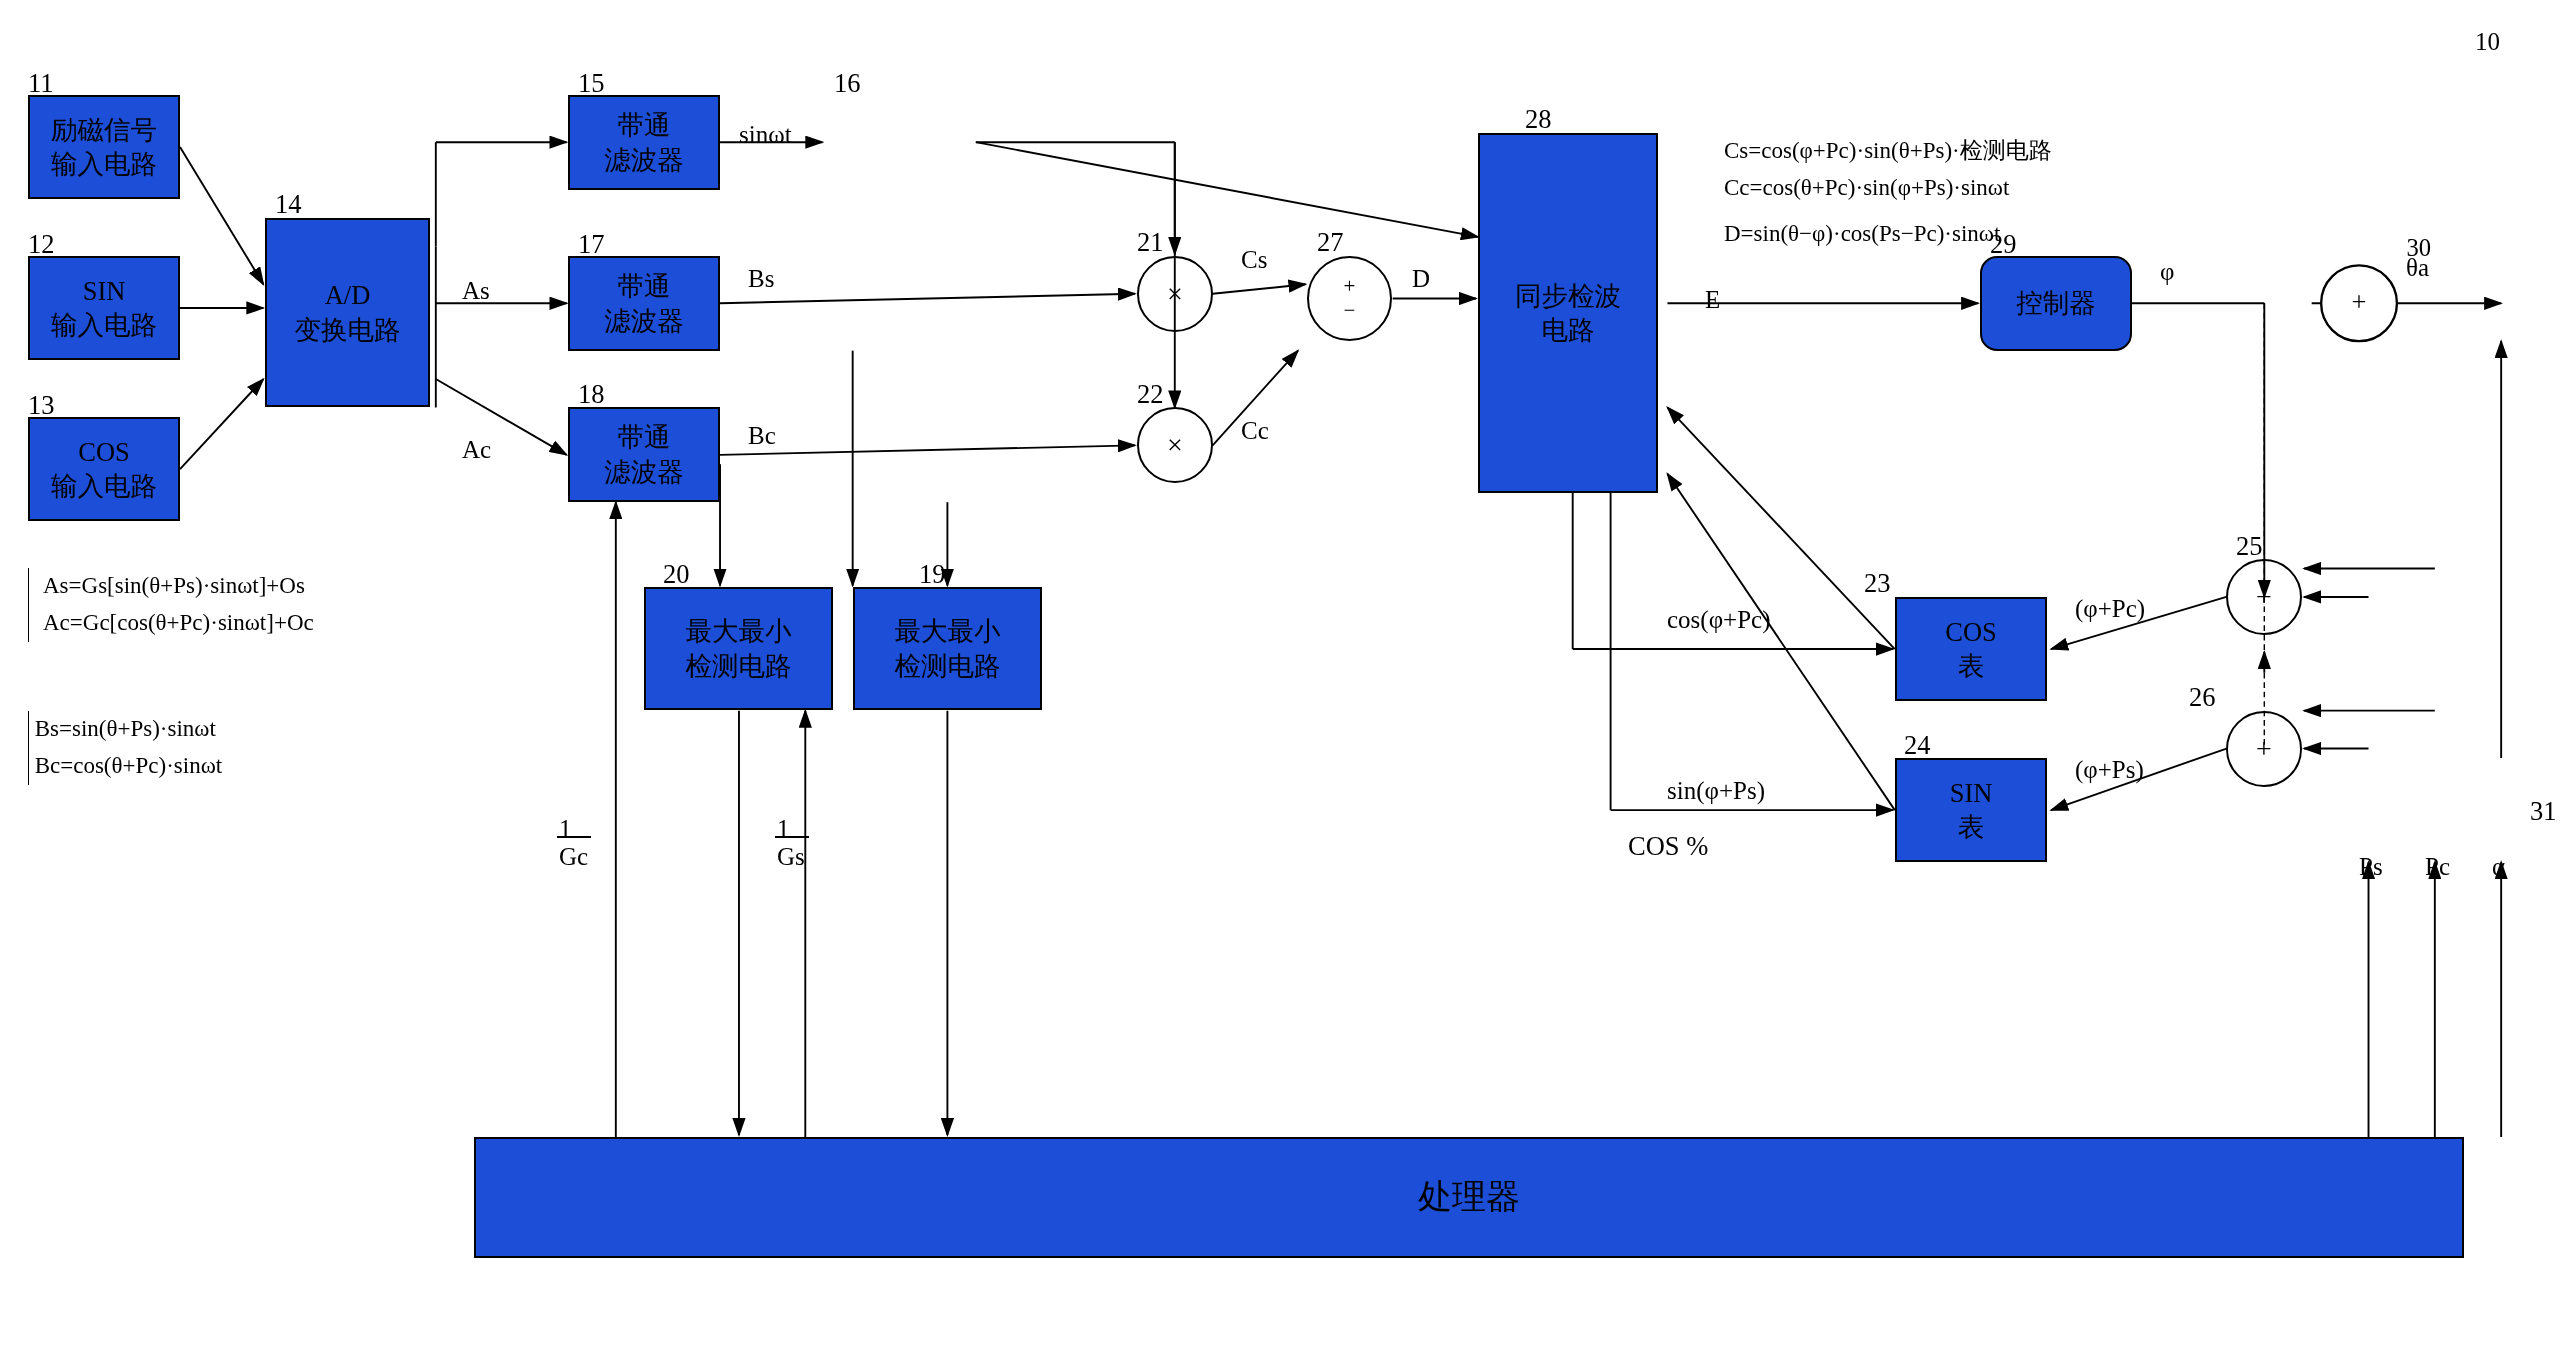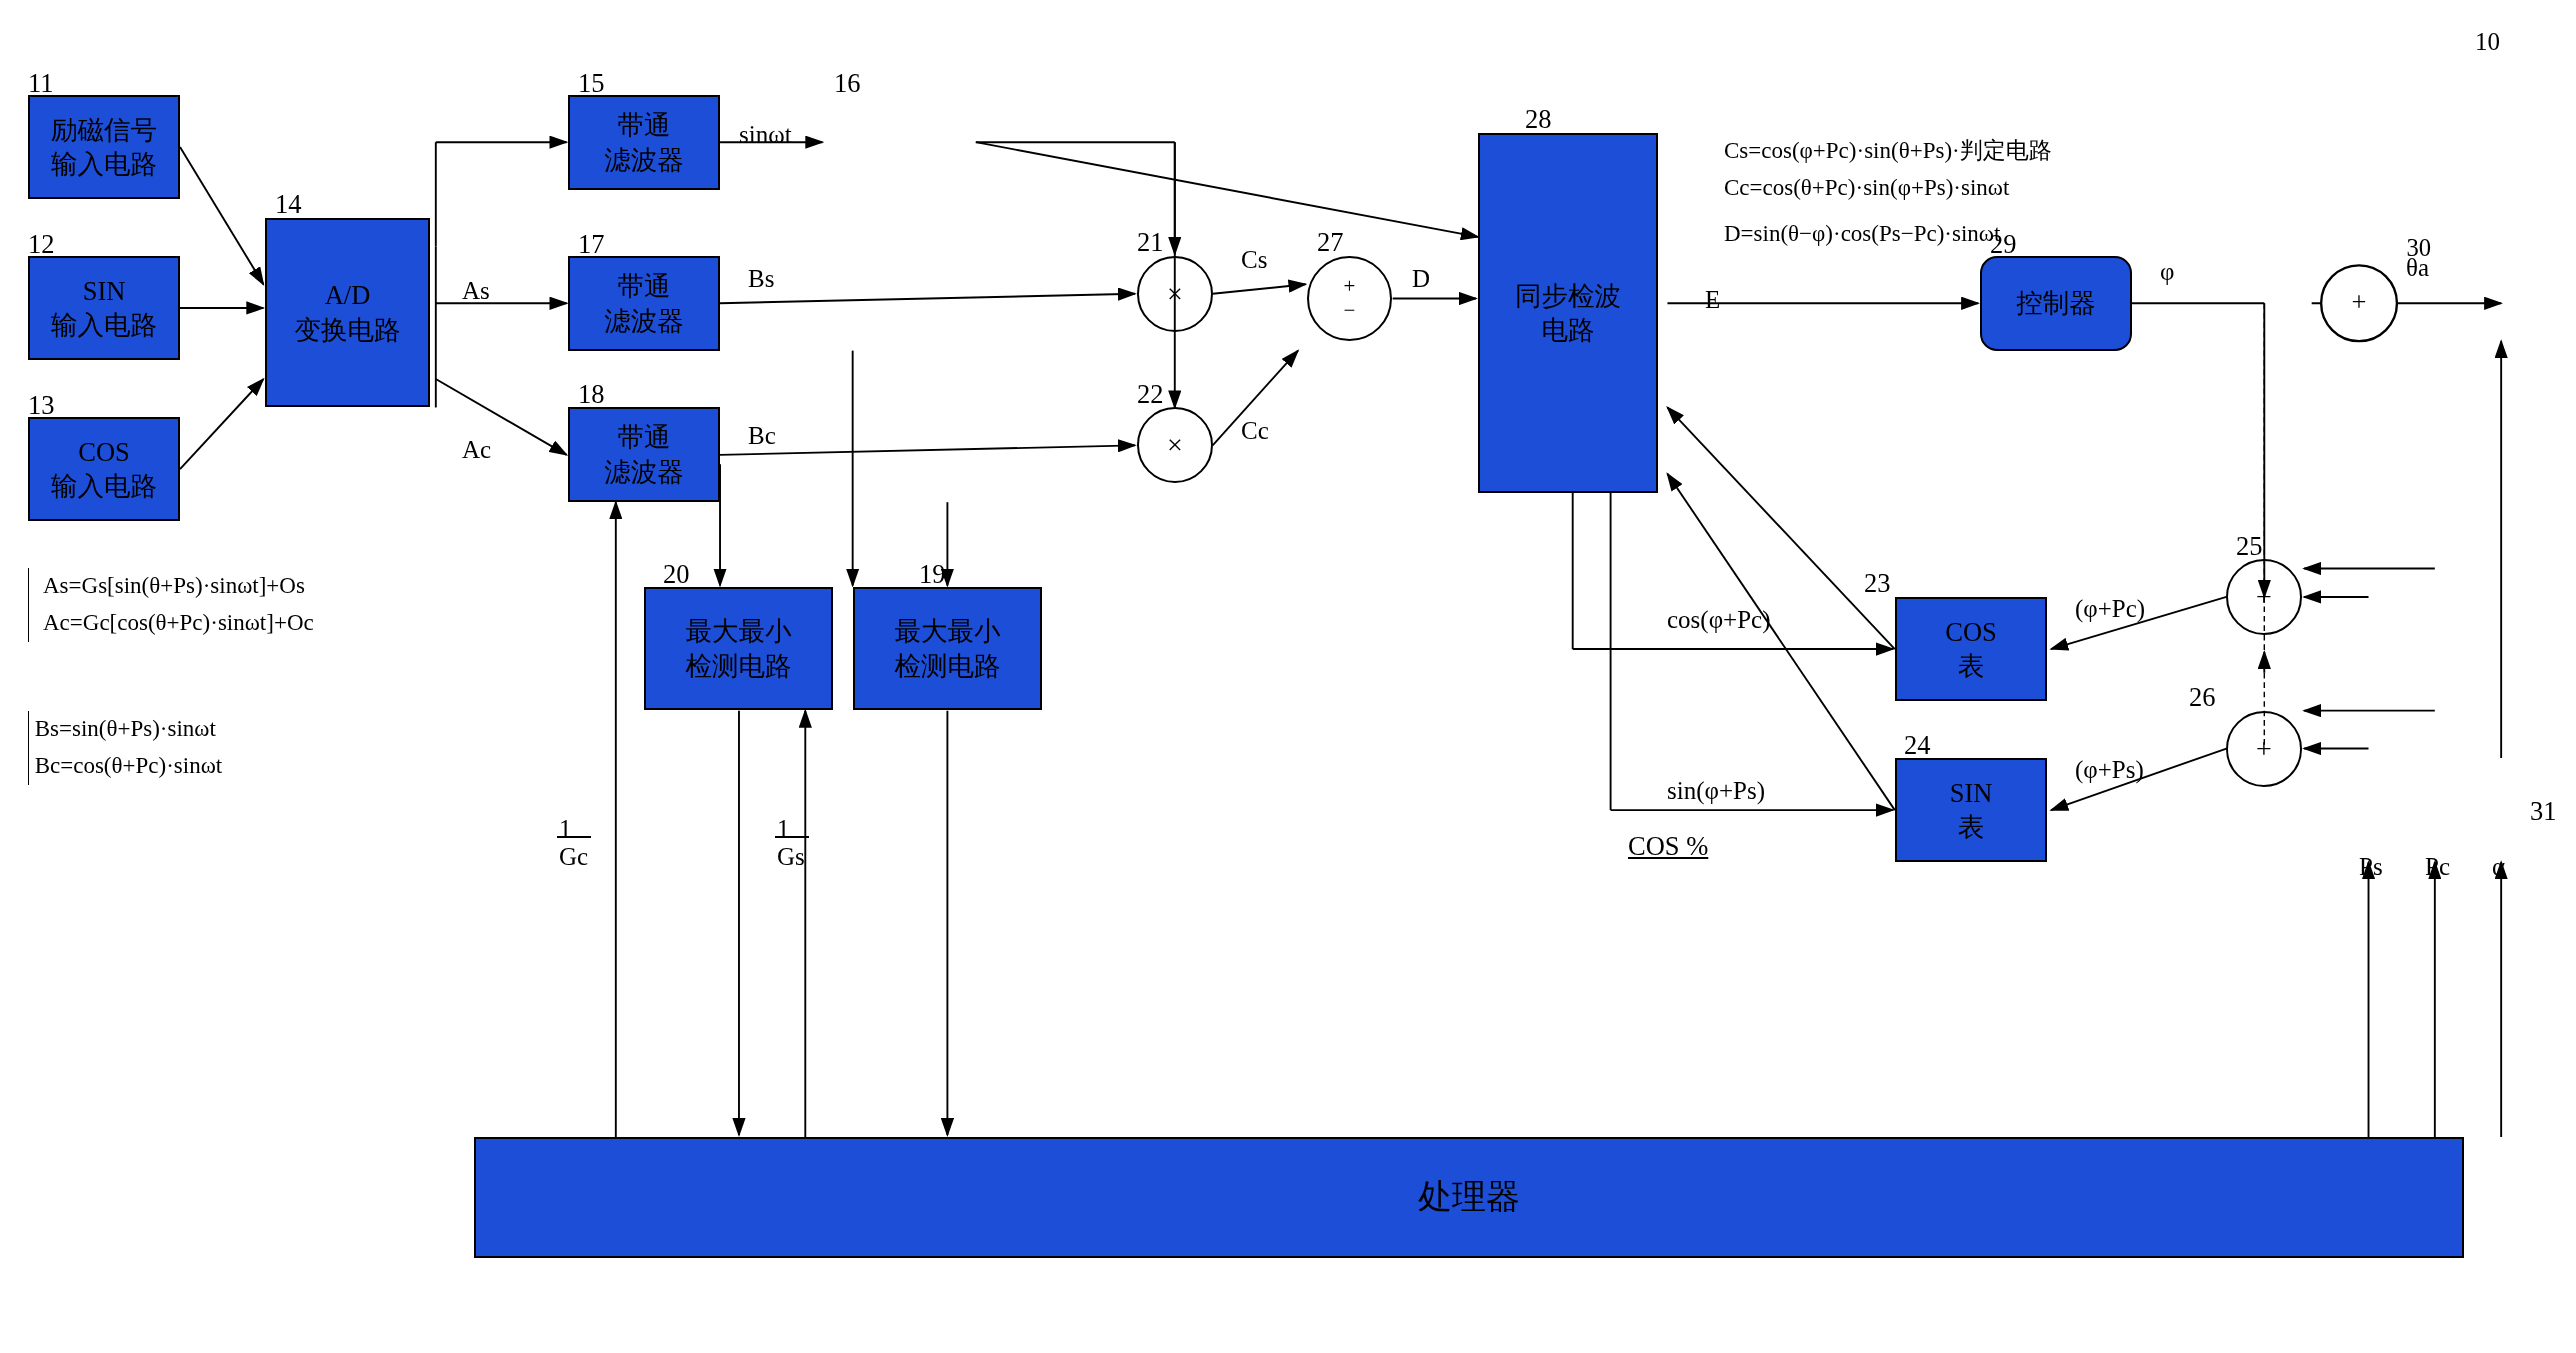--- a/index.html
+++ b/index.html
@@ -176,21 +176,21 @@
   </div>
 
   <div class="formula-block" style="left:28px; top:711px;">
     <div style="border-left:1.9px solid #000; padding-left:5.7px;">
       <div>Bs=sin(θ+Ps)·sinωt</div>
       <div>Bc=cos(θ+Pc)·sinωt</div>
     </div>
   </div>
 
   <div class="formula-block" style="left:1724px; top:133px;">
-    <div>Cs=cos(φ+Pc)·sin(θ+Ps)·判定电路</div>
+    <div>Cs=cos(φ+Pc)·sin(θ+Ps)·检测电路</div>
     <div>Cc=cos(θ+Pc)·sin(φ+Ps)·sinωt</div>
     <div style="margin-top:9.5px;">D=sin(θ−φ)·cos(Ps−Pc)·sinωt</div>
   </div>
 
   <span class="label" style="left:739px; top:121px;">sinωt</span>
 
   <span class="label" style="left:462px; top:277px;">As</span>
 
   <span class="label" style="left:462px; top:436px;">Ac</span>
 
@@ -225,21 +225,21 @@
   <span class="label" style="left:2492px; top:853px;">α</span>
 
   <span class="num-label" style="left:2530px; top:796px;">31</span>
 
   <span class="label" style="left:559px; top:815px;">1<br>Gc</span>
   <div style="position:absolute; left:557px; top:836px; width:34px; height:1.9px; background:#000;"></div>
 
   <span class="label" style="left:777px; top:815px;">1<br>Gs</span>
   <div style="position:absolute; left:775px; top:836px; width:34px; height:1.9px; background:#000;"></div>
 
-  <span class="label" style="left:1628px; top:831px; font-size:26.5px;text-decoration:underline;">COS %</span>
+  <span class="label" style="left:1628px; top:831px; font-size:26.5px;">COS %</span>
 
   <svg class="arrows-svg" viewBox="0 0 2719 1429" width="2576" height="1354">
     <defs>
       <marker id="arr" markerWidth="10" markerHeight="7" refX="9" refY="3.5" orient="auto">
         <polygon points="0 0, 10 3.5, 0 7" fill="#000"></polygon>
       </marker>
     </defs>
 
     <line x1="190" y1="155" x2="278" y2="300" stroke="#000" stroke-width="2" marker-end="url(#arr)"></line>
 

